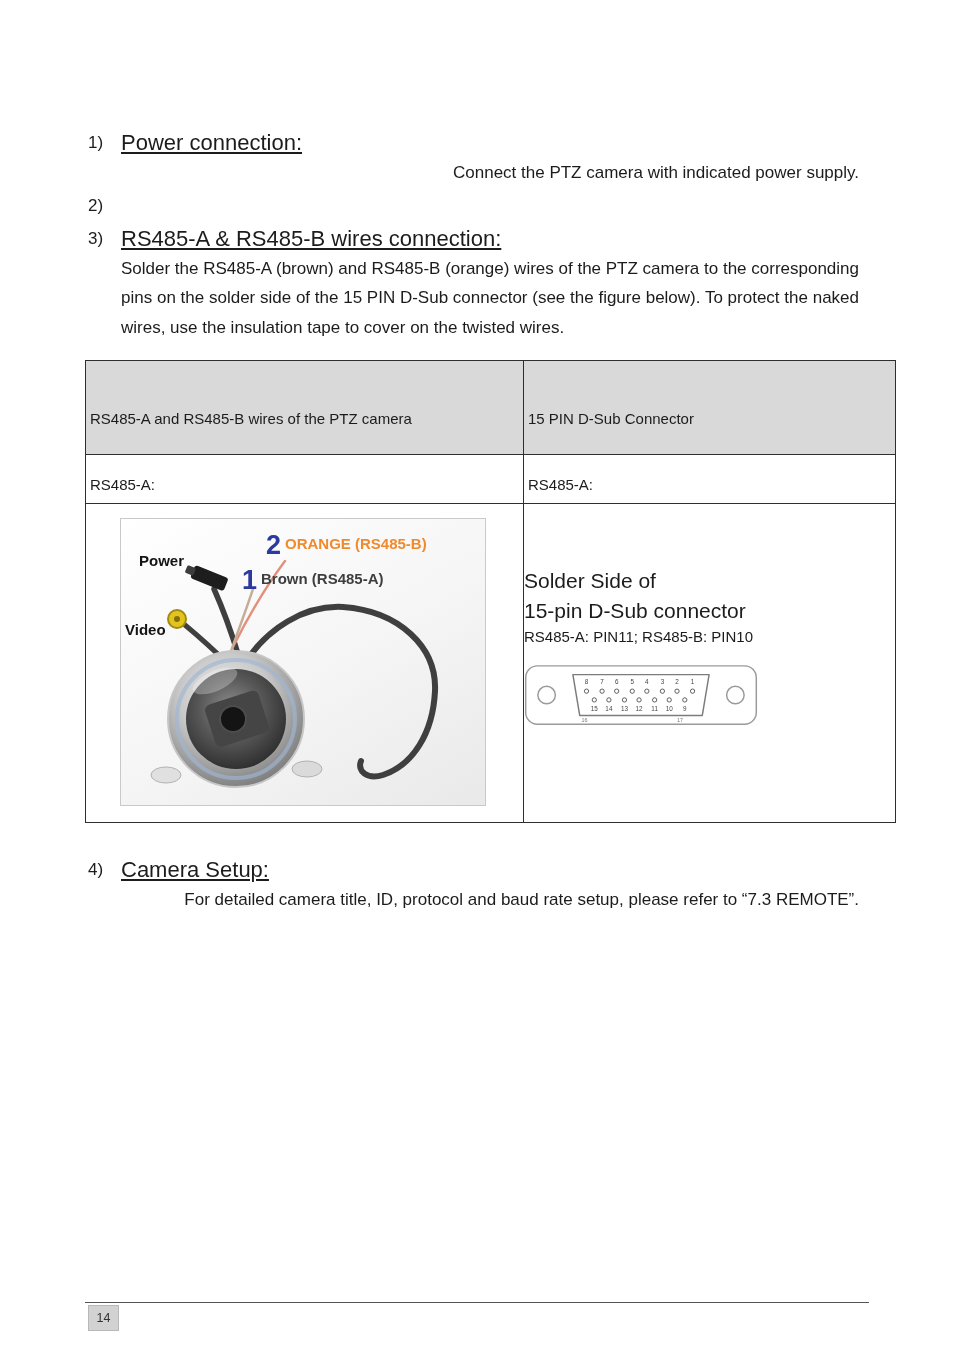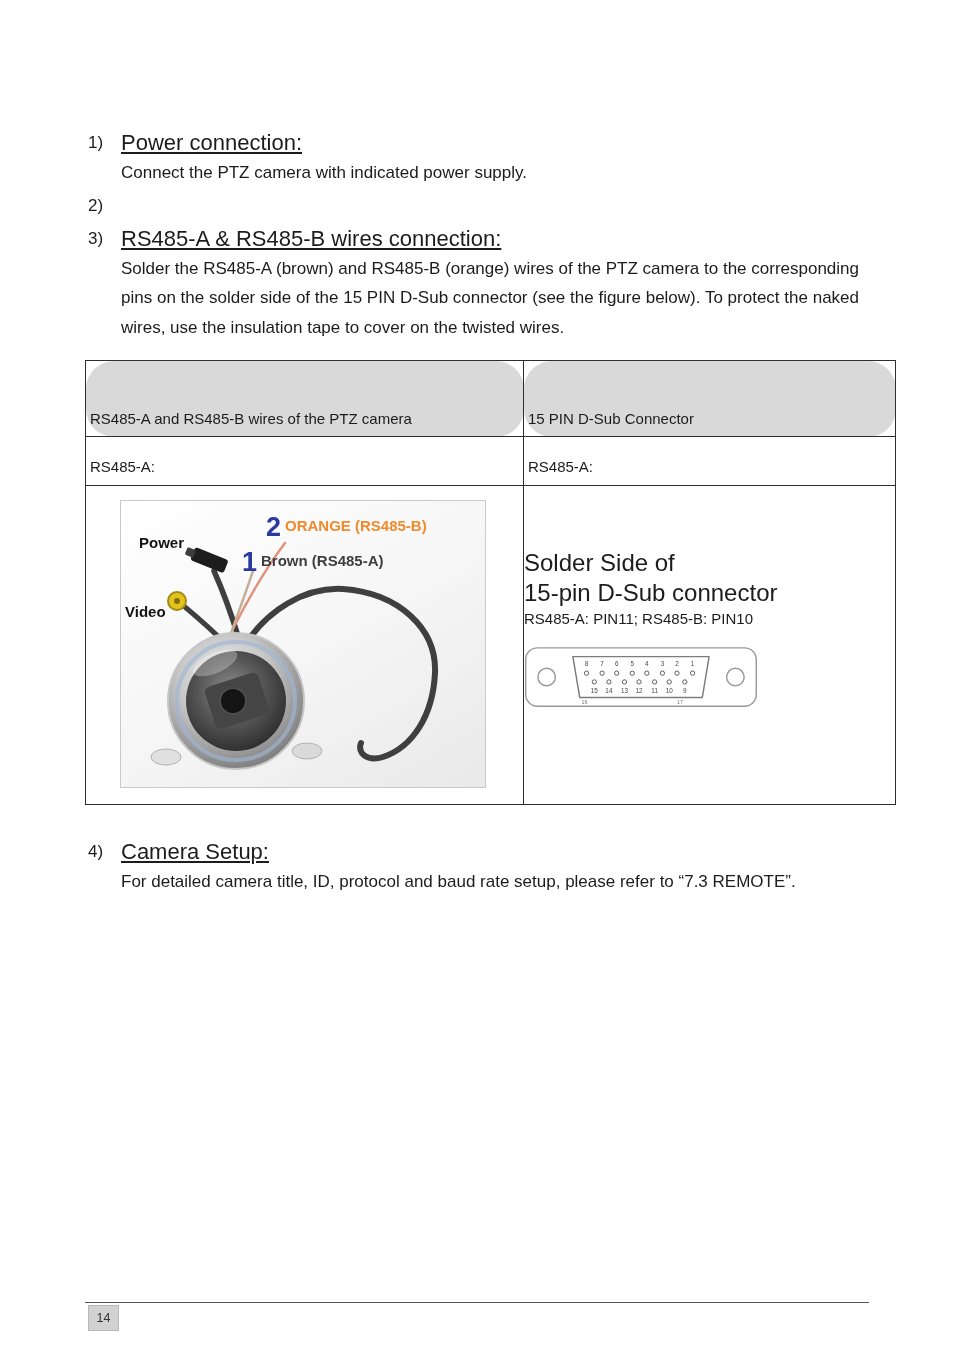--- a/index.html
+++ b/index.html
@@ -7,40 +7,40 @@
     width: 954px; height: 1350px; background: #ffffff;
     font-family: "Liberation Sans", sans-serif; color: #1c1c1c;
   }
   .page { position: relative; width: 954px; height: 1350px; overflow: hidden; background: #fff; }
   .content { position: absolute; top: 128px; left: 88px; width: 784px; }
 
   .item { display: flex; margin-bottom: 3px; }
   .num { width: 33px; font-size: 17px; line-height: 30px; flex: none; }
   .item-content { width: 738px; }
   .heading { font-size: 22px; line-height: 30px; text-decoration: underline; }
-  .body { margin: 0; font-size: 17px; line-height: 29.5px; }
+  .body { margin: 0; font-size: 17px; line-height: 29.5px; text-align: right; }
   .justify { text-align: justify; }
 
   .conn-table { border-collapse: collapse; table-layout: fixed; width: 784px; margin: 18px 0 0 -3px; }
   .conn-table th, .conn-table td {
     border: 1px solid #2e2e2e; font-weight: normal; text-align: left; font-size: 15px; color: #1c1c1c;
   }
   .col-left  { width: 425px; }
   .col-right { width: 359px; }
-  .conn-table thead th { height: 60px; vertical-align: bottom; padding: 6px 8px 9px 4px; background: #d9d9d9; border-radius: 28px; }
+  .conn-table thead th { height: 60px; vertical-align: bottom; padding: 6px 8px 27px 4px; background: #d9d9d9; }
   .conn-table tr.data-row td { height: 30px; padding: 14px 8px 4px 4px; vertical-align: middle; background: #fff; }
   .conn-table tr.fig-row td { height: 318px; vertical-align: top; padding: 0; background: #fff; }
 
   .photo {
     margin: 14px 0 0 34px; width: 364px; height: 286px;
     border: 1px solid #c9c9c9;
     background: linear-gradient(150deg, #ffffff 0%, #f5f5f5 55%, #e9e9e9 100%);
   }
   .cell-dsub { text-align: center; }
-  .dsub-title { padding-top: 62px; font-size: 24px; line-height: 30px; color: #1c1c1c; }
+  .dsub-title { padding-top: 62px; font-size: 21px; line-height: 30px; color: #1c1c1c; }
   .dsub-sub { margin-top: 2px; font-size: 15px; }
   .dsub-svg { margin-top: 16px; }
 
   svg text { font-family: "Liberation Sans", sans-serif; }
 
   .footer-line { position: absolute; left: 85px; width: 784px; top: 1302px; border-top: 1px solid #555; }
   .page-num {
     position: absolute; left: 88px; top: 1305px; width: 29px; height: 24px;
     background: #d2d2d2; border: 1px solid #b8b8b8;
     font-size: 12.5px; color: #333;

